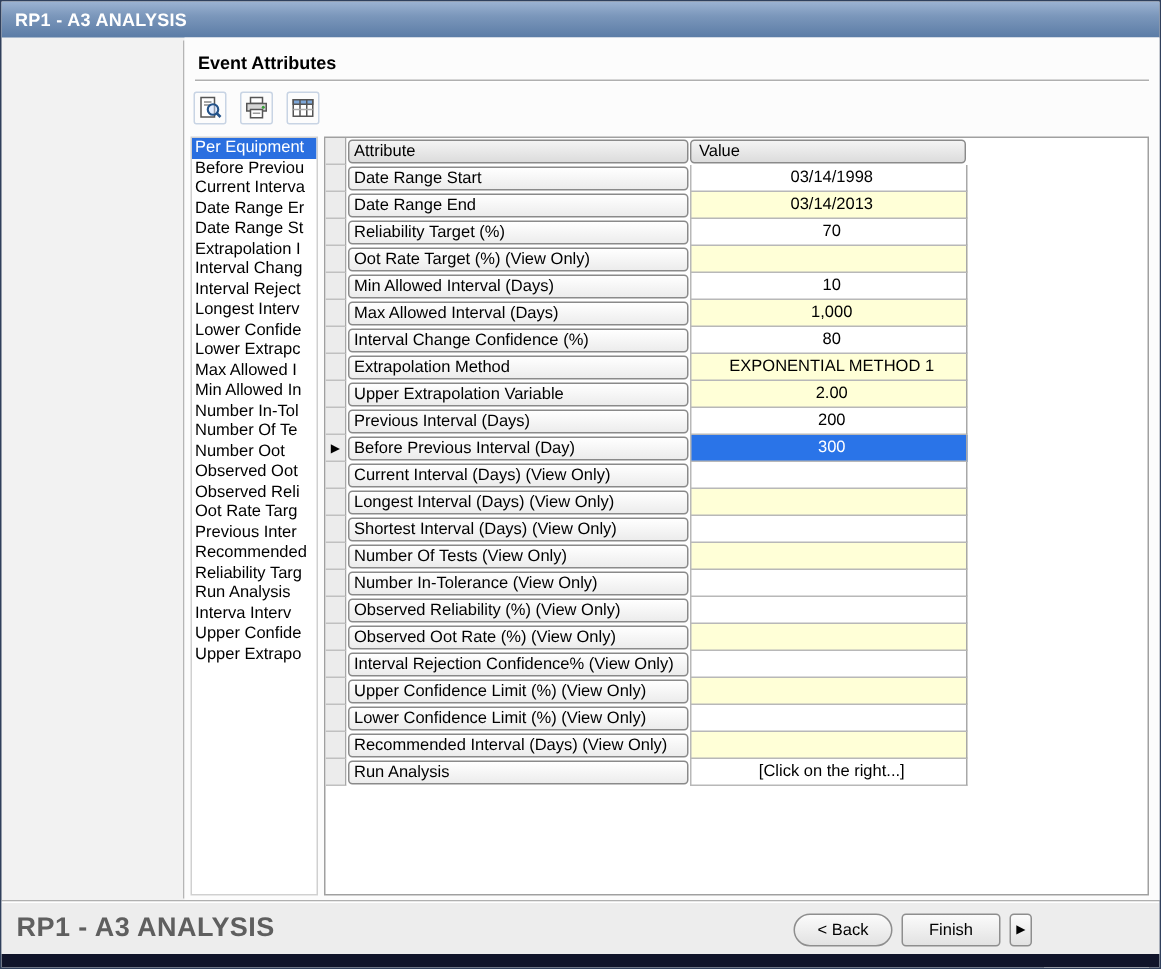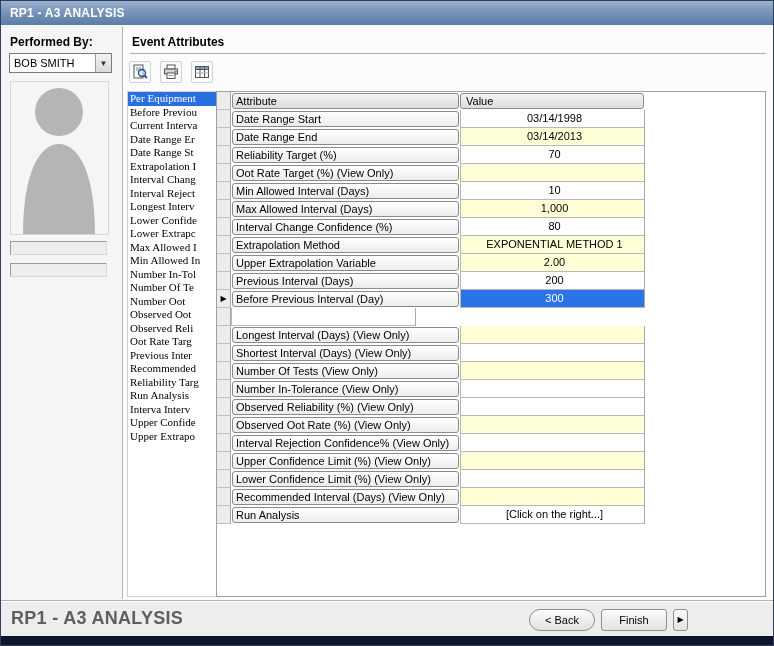--- a/index.html
+++ b/index.html
@@ -44,22 +44,22 @@
   .section-title { position:absolute; left:9px; top:10px; font-size:12px; font-weight:bold; color:#000; }
   .section-rule { position:absolute; left:7px; top:28px; width:636px; height:2px; border-top:1px solid #b0b0b0; border-bottom:1px solid #ffffff; }
   .toolbar { position:absolute; left:6px; top:36px; height:24px; display:flex; gap:9px; }
   .tool-btn {
     width:22px; height:22px; background:#fcfcfc; border:1px solid #c8d4e4; border-radius:2px;
     display:flex; align-items:center; justify-content:center;
   }
 
   
   .listbox {
-    position:absolute; left:4px; top:66px; width:106px; height:506px;
-    background:#ffffff; border:1px solid #d0d0d0; overflow:hidden;font-family:Liberation Serif, serif;
+    position:absolute; left:4px; top:66px; width:85px; height:506px;
+    background:#ffffff; border:1px solid #d0d0d0; overflow:hidden;
   }
   .list-item {
     height:13.5px; line-height:13.5px; font-size:11px; padding-left:2px;
     white-space:nowrap; overflow:hidden; color:#000;
   }
   .list-item.selected { background:#2a6fe0; color:#ffffff; }
 
   
   .grid {
     position:absolute; left:93px; top:66px; width:550px; height:506px;
@@ -113,35 +113,20 @@
 </style>
 </head>
 <body>
 
 <div class="window">
 
   <div class="titlebar">
     <span>RP1 - A3 ANALYSIS</span>
   </div>
 
-  <div class="left-panel">
-    <div class="performed-label">Performed By:</div>
-    <div class="dropdown">
-      <span class="dd-text">BOB SMITH</span>
-      <span class="dd-arrow">▼</span>
-    </div>
-    <div class="silhouette-box">
-      <svg width="97" height="152" viewBox="0 0 97 152">
-        <circle cx="48" cy="30" r="24" fill="#b5b5b5"></circle>
-        <path d="M12,152 C12,92 28,62 48,62 C68,62 84,92 84,152 Z" fill="#b5b5b5"></path>
-      </svg>
-    </div>
-    <div class="empty-field field-1"></div>
-    <div class="empty-field field-2"></div>
-  </div>
 
   <div class="v-divider"></div>
 
   <div class="right-panel">
     <div class="section-title">Event Attributes</div>
     <div class="section-rule"></div>
 
     <div class="toolbar">
       <div class="tool-btn">
         <svg width="16" height="16" viewBox="0 0 16 16">
@@ -284,20 +269,23 @@
           </div>
           <div class="grid-row current">
             <div class="cell-selector">▶</div>
             <div class="cell-attr">
               <div class="attr-inner">Before Previous Interval (Day)</div>
             </div>
             <div class="cell-value">300</div>
           </div>
           <div class="grid-row">
             <div class="cell-selector"></div>
+            <div class="cell-attr">
+              <div class="attr-inner">Current Interval (Days) (View Only)</div>
+            </div>
             <div class="cell-value"></div>
           </div>
           <div class="grid-row">
             <div class="cell-selector"></div>
             <div class="cell-attr">
               <div class="attr-inner">Longest Interval (Days) (View Only)</div>
             </div>
             <div class="cell-value alt"></div>
           </div>
           <div class="grid-row">

